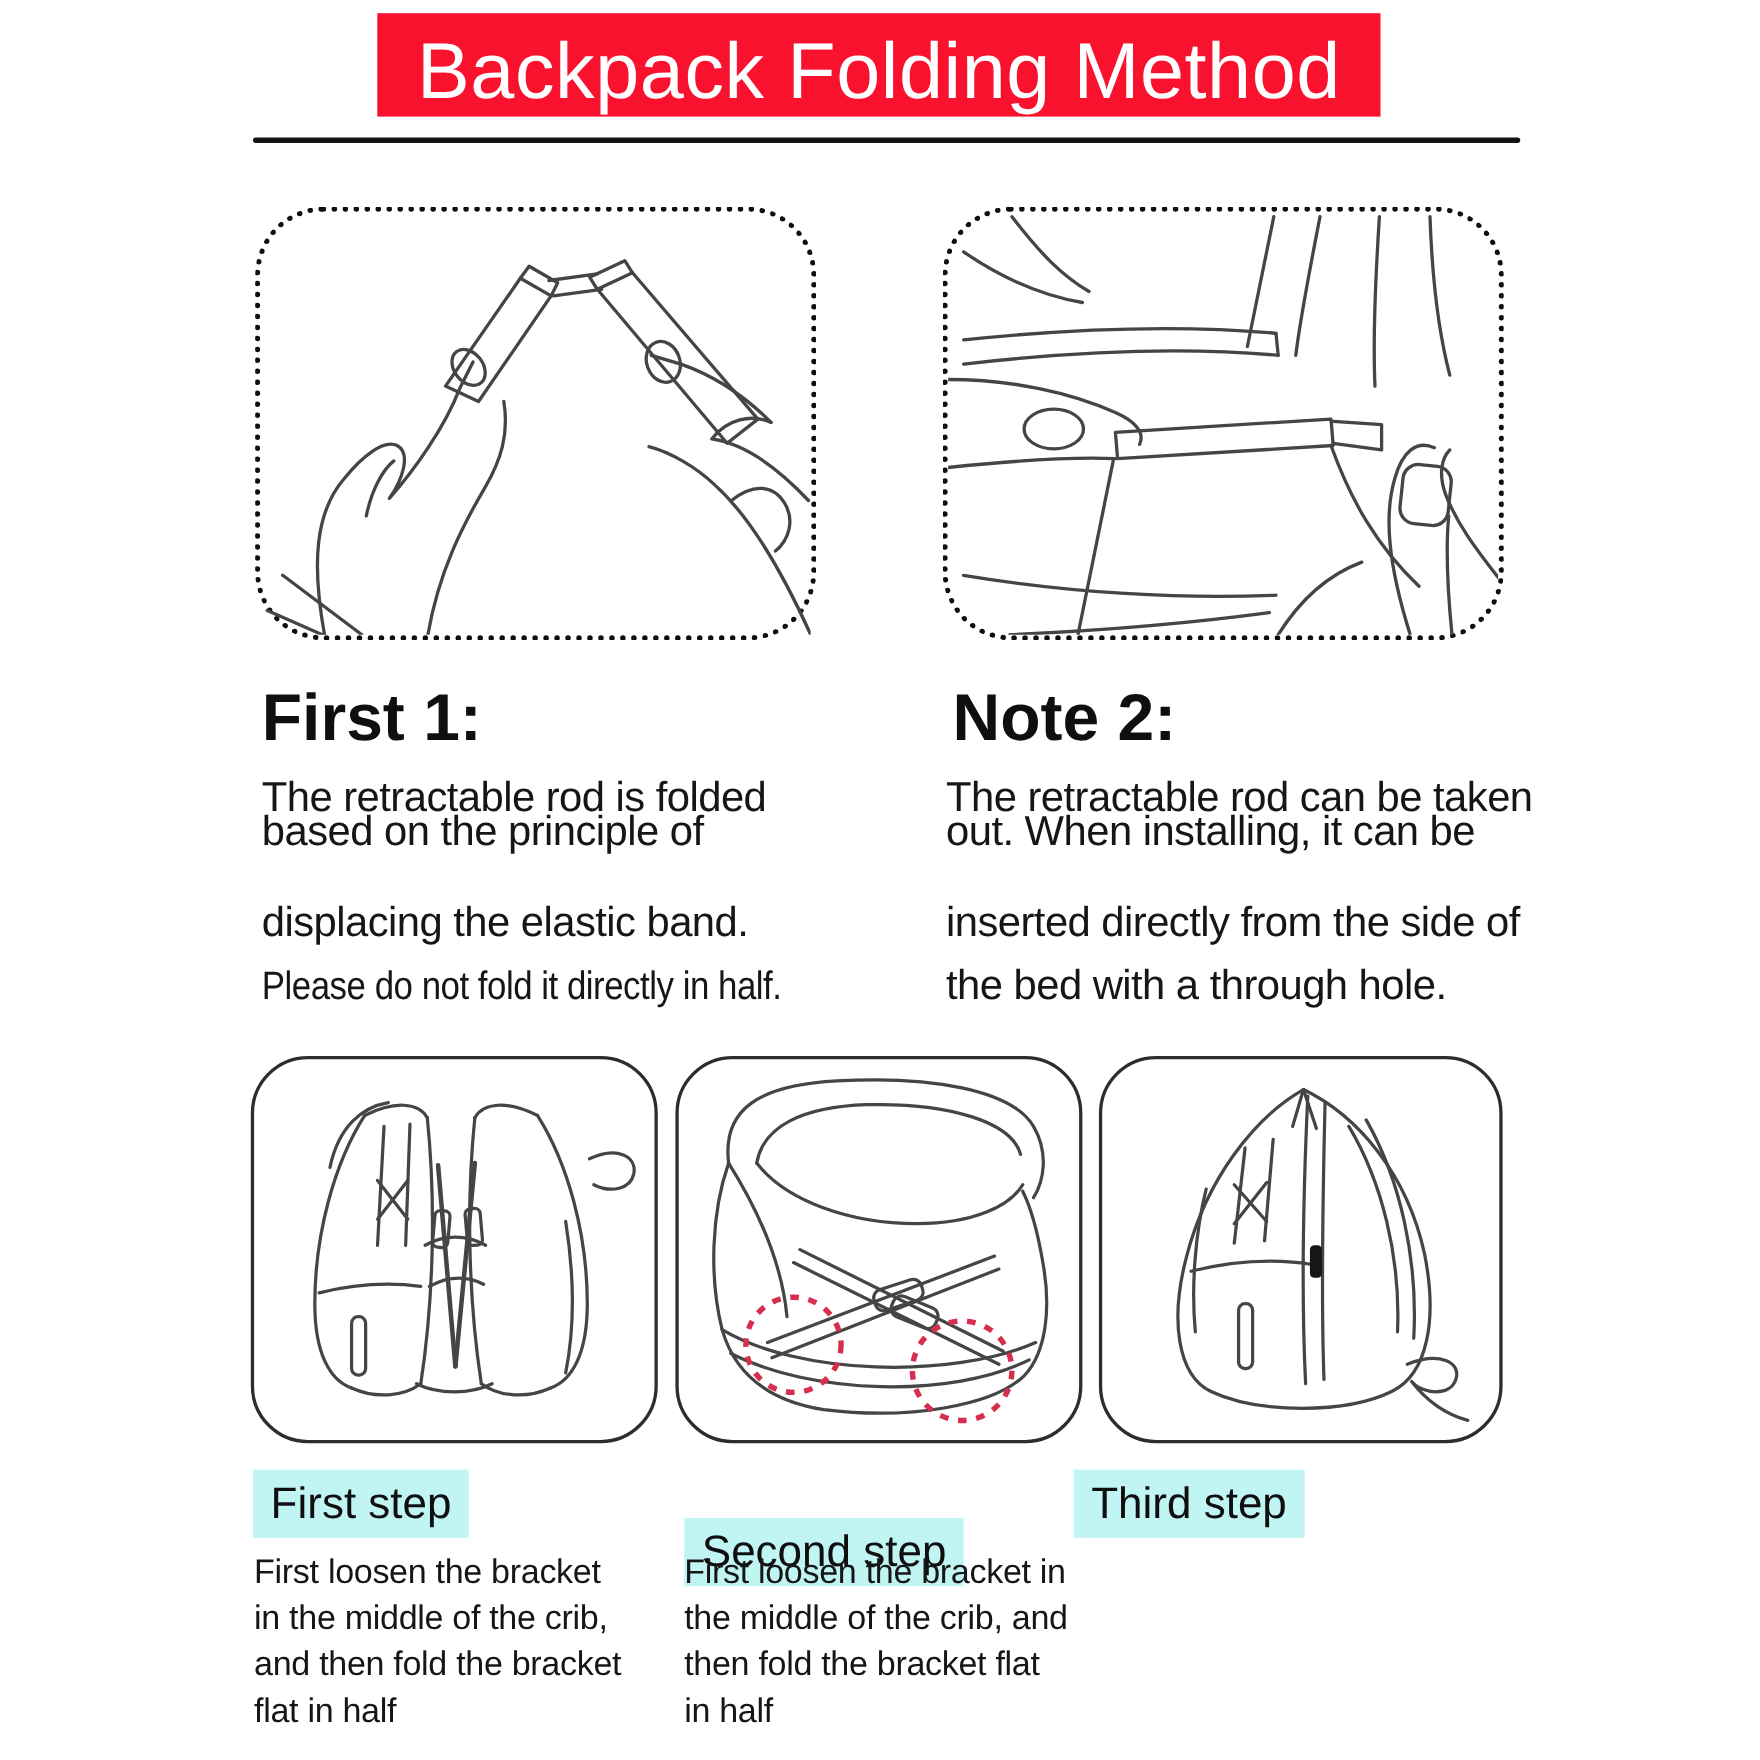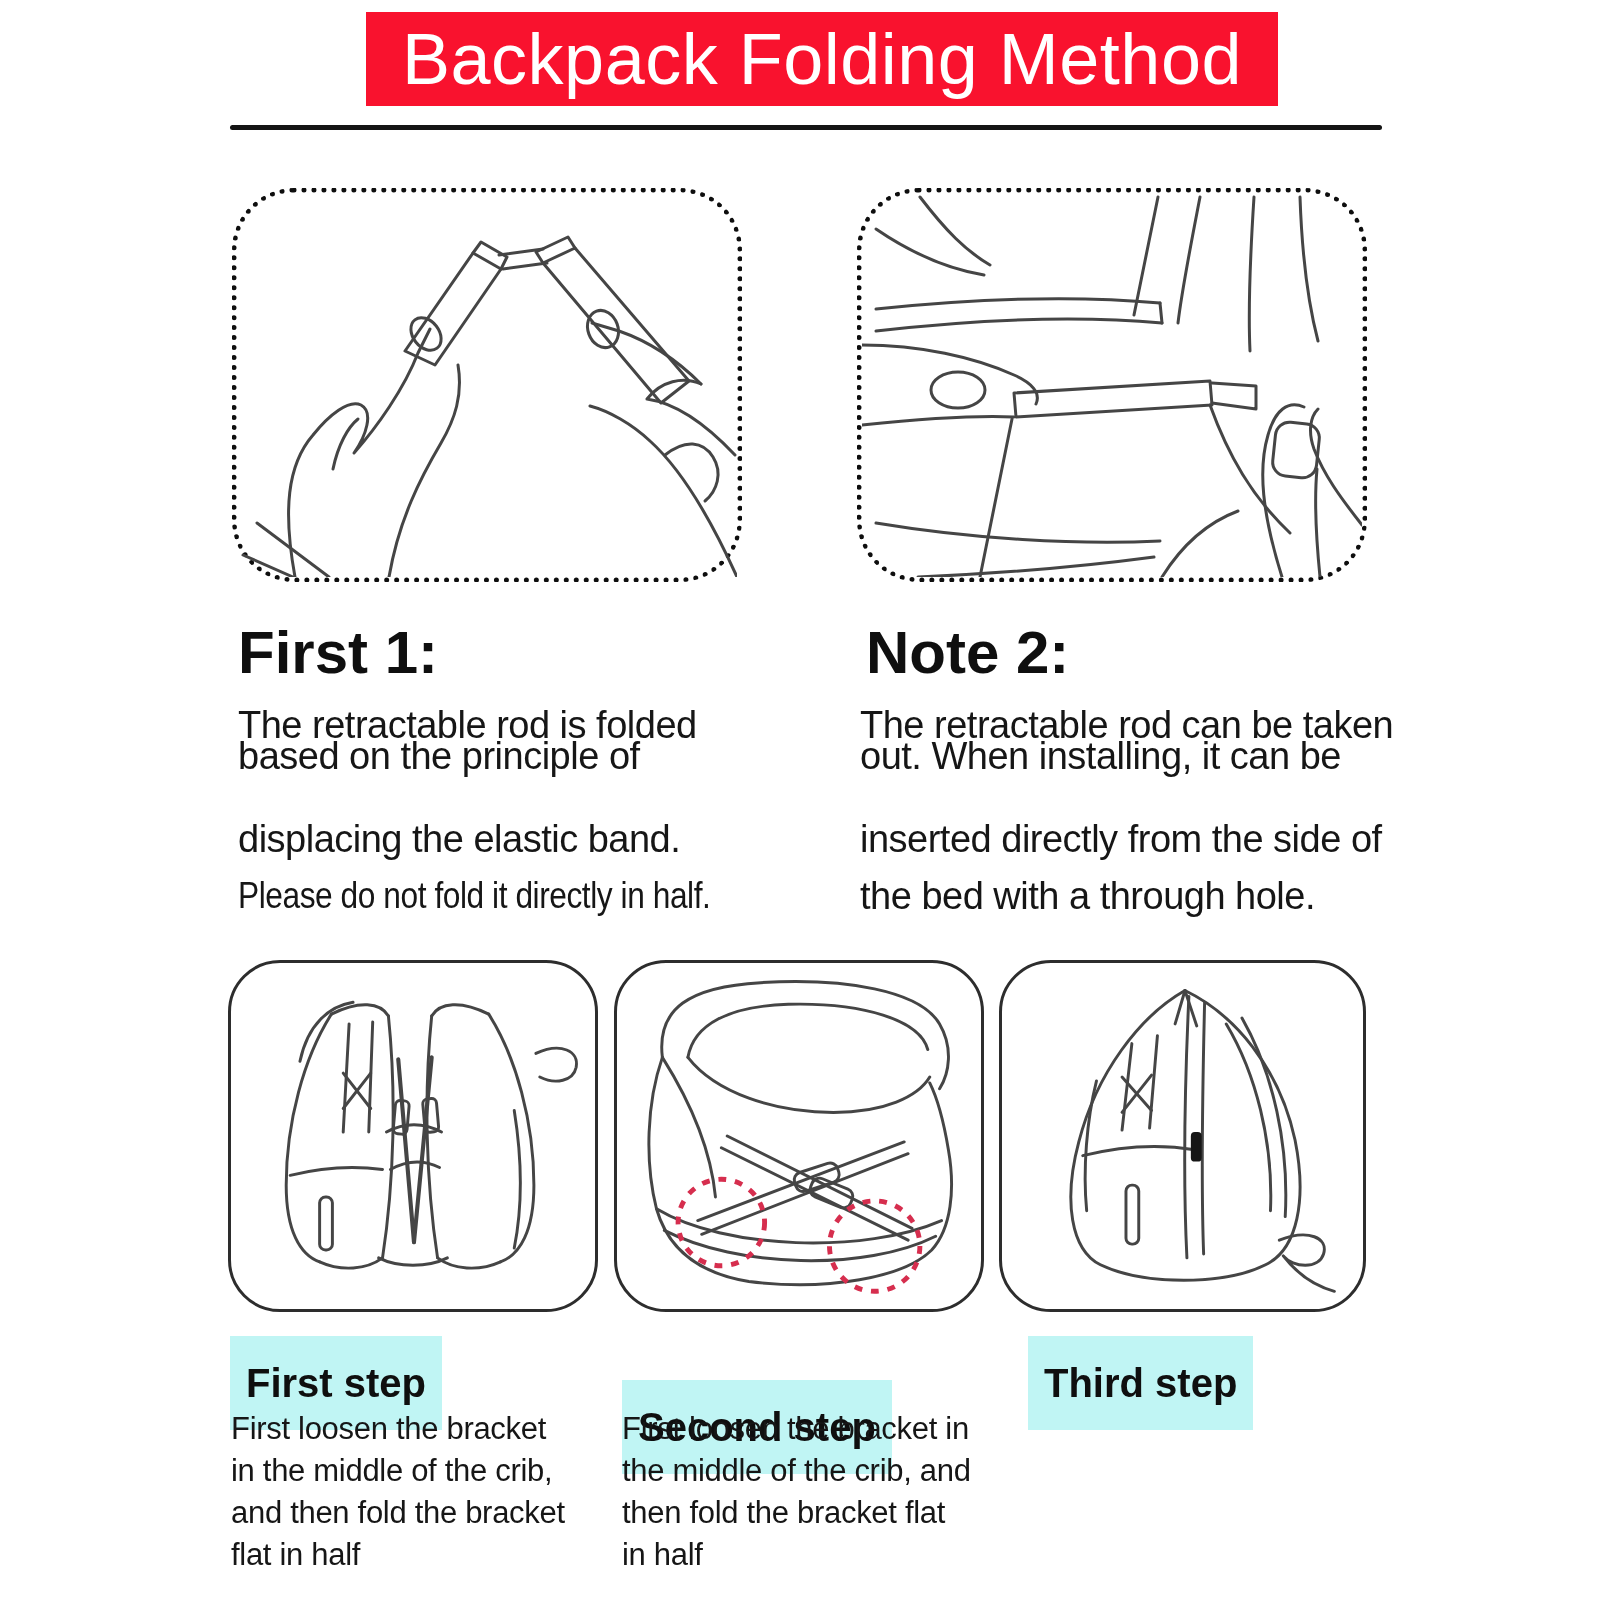--- a/index.html
+++ b/index.html
@@ -3,21 +3,21 @@
 <meta charset="utf-8">
 <style>
   html,body{margin:0;padding:0;background:#ffffff;}
   .page{
     position:relative;width:1600px;height:1600px;background:#fff;overflow:hidden;
     font-family:"Liberation Sans", sans-serif;color:var(--color-body,#161616);
   }
   .banner{
     position:absolute;left:343px;top:12px;width:912px;height:94px;
     background:var(--color-banner,#f9122e);
-    display:flex;align-items:center;justify-content:center;margin-left:23px;
+    display:flex;align-items:flex-end;justify-content:center;
   }
   .banner h1{
     margin:0;font-size:72px;font-weight:400;color:#ffffff;letter-spacing:0.5px;white-space:nowrap;
   }
   .divider{
     position:absolute;left:230px;top:125px;width:1152px;height:5px;border-radius:3px;
     background:var(--color-divider,#141414);
   }
   figure.panel{
     position:absolute;margin:0;background:#fff;box-sizing:border-box;
@@ -39,25 +39,24 @@
   #note2-heading{left:866px;top:618px;}
   .note-line{
     position:absolute;font-size:38px;letter-spacing:-0.5px;white-space:pre;line-height:38px;
   }
   .n1{left:238px;} .n2{left:860px;}
   .row0{top:706px;} .row1{top:737px;} .row2{top:820px;} .row3{top:877px;}
   .squish{font-size:36px;transform:scaleX(0.88);transform-origin:left center;}
 
   .step-label{
     position:absolute;top:1336px;height:62px;display:inline-flex;align-items:center;
-    background:var(--color-highlight,#c0f5f4);padding:16px 16px;font-size:40px;white-space:nowrap;
+    background:var(--color-highlight,#c0f5f4);padding:0 16px;font-size:40px;white-space:nowrap;
     color:var(--color-heading,#0f0f0f);
-    font-weight:bold;
-  }
-  #label1{left:230px;} #label2{left:622px;margin-top:44px;} #label3{left:1028px;}
+  }
+  #label1{left:230px;} #label2{left:622px;margin-top:44px;} #label3{left:976px;}
   .step-text{
     position:absolute;top:1408px;margin:0;font-size:31px;line-height:42px;
     letter-spacing:-0.3px;white-space:pre;color:var(--color-body,#161616);
   }
   #text1{left:231px;} #text2{left:622px;} #text3{left:1032px;}
 
   .sketch{stroke:var(--color-sketch,#454545);stroke-width:3;fill:none;
     stroke-linecap:round;stroke-linejoin:round;}
   .sketch-thick{stroke-width:4.2;}
   .marker{stroke:var(--color-marker,#d62e4e);stroke-width:5;fill:none;stroke-dasharray:8 9;}

